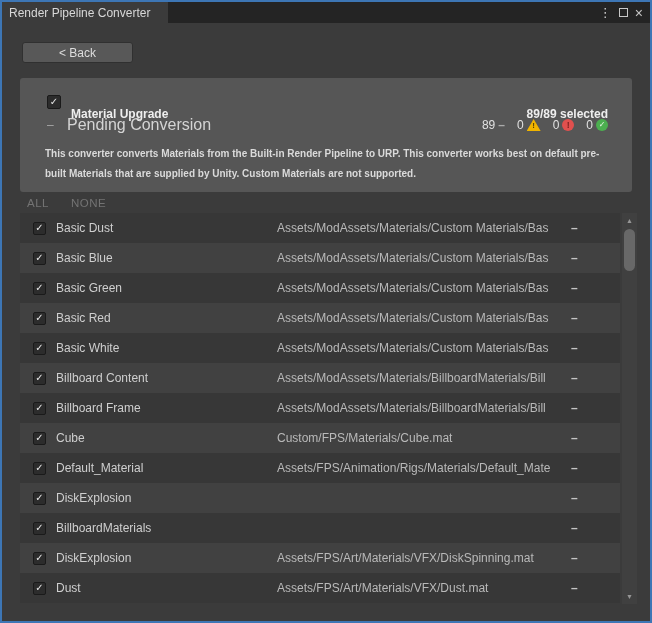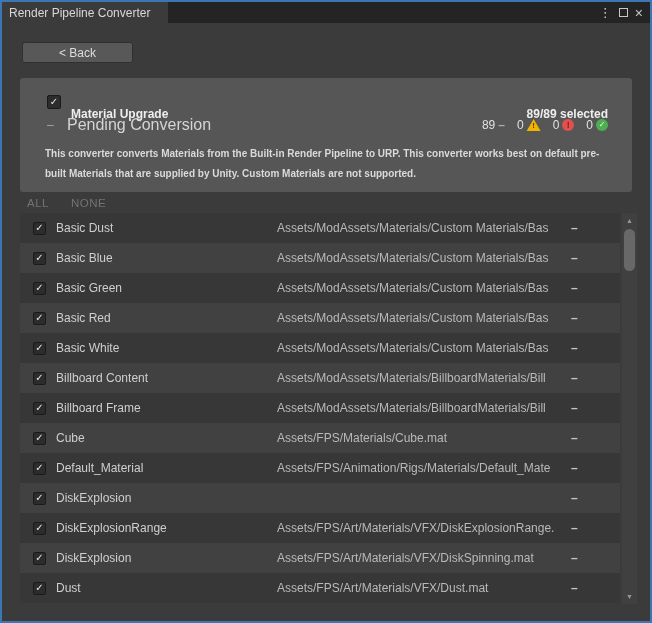--- a/index.html
+++ b/index.html
@@ -204,21 +204,21 @@
         </span>
       <span class="rname">Billboard Frame</span>
       <span class="rpath">Assets/ModAssets/Materials/BillboardMaterials/Bill</span>
       <span class="rstatus">–</span>
     </div>
     <div class="row">
       <span class="cb small">
           <span class="mark">✓</span>
         </span>
       <span class="rname">Cube</span>
-      <span class="rpath">Assets/FPS/Materials/Cube.mat</span>
+      <span class="rpath">Custom/FPS/Materials/Cube.mat</span>
       <span class="rstatus">–</span>
     </div>
     <div class="row">
       <span class="cb small">
           <span class="mark">✓</span>
         </span>
       <span class="rname">Default_Material</span>
       <span class="rpath">Assets/FPS/Animation/Rigs/Materials/Default_Mate</span>
       <span class="rstatus">–</span>
     </div>
@@ -226,22 +226,21 @@
       <span class="cb small">
           <span class="mark">✓</span>
         </span>
       <span class="rname">DiskExplosion</span>
       <span class="rstatus">–</span>
     </div>
     <div class="row">
       <span class="cb small">
           <span class="mark">✓</span>
         </span>
-      <span class="rname">DiskExplosionRange</span>
-      <span class="rpath">Assets/FPS/Art/Materials/VFX/DiskExplosionRange.</span>
+      <span class="rname">BillboardMaterials</span>
       <span class="rstatus">–</span>
     </div>
     <div class="row">
       <span class="cb small">
           <span class="mark">✓</span>
         </span>
       <span class="rname">DiskExplosion</span>
       <span class="rpath">Assets/FPS/Art/Materials/VFX/DiskSpinning.mat</span>
       <span class="rstatus">–</span>
     </div>

